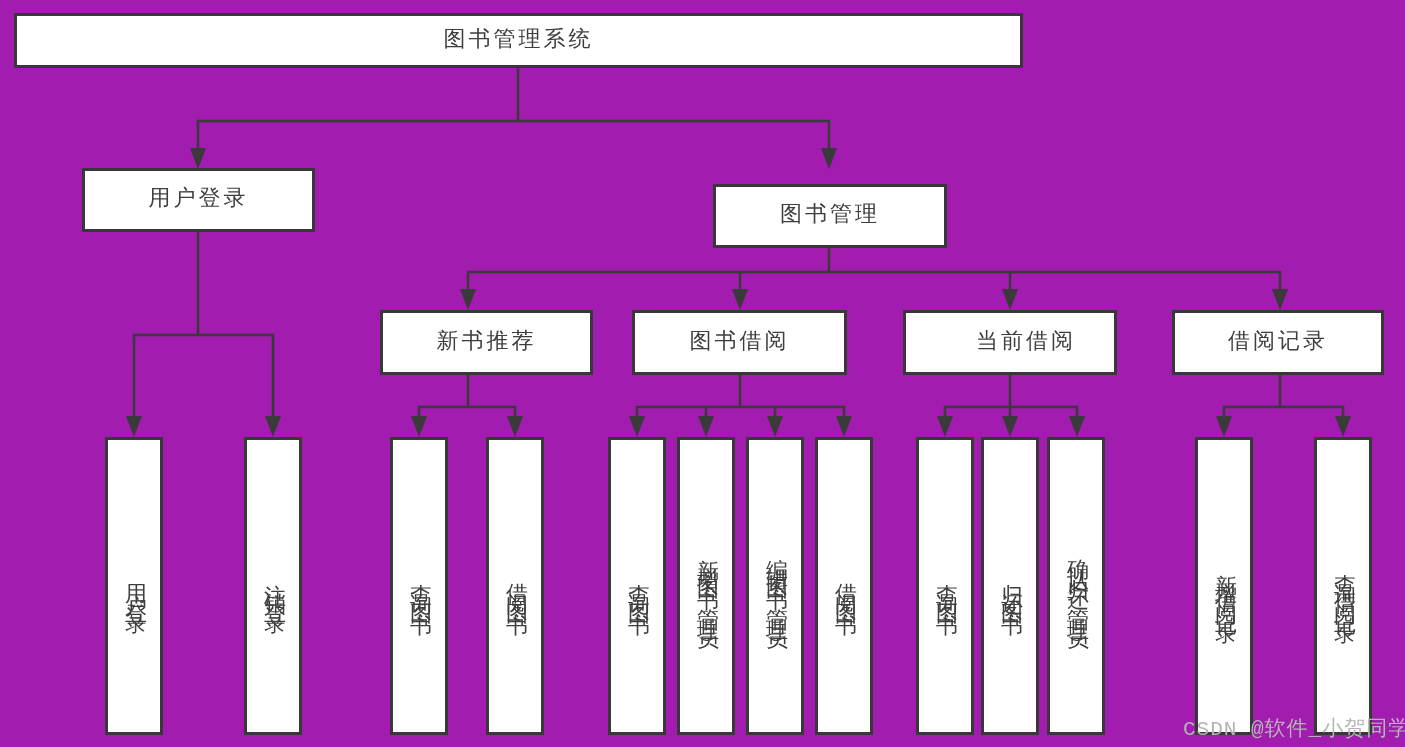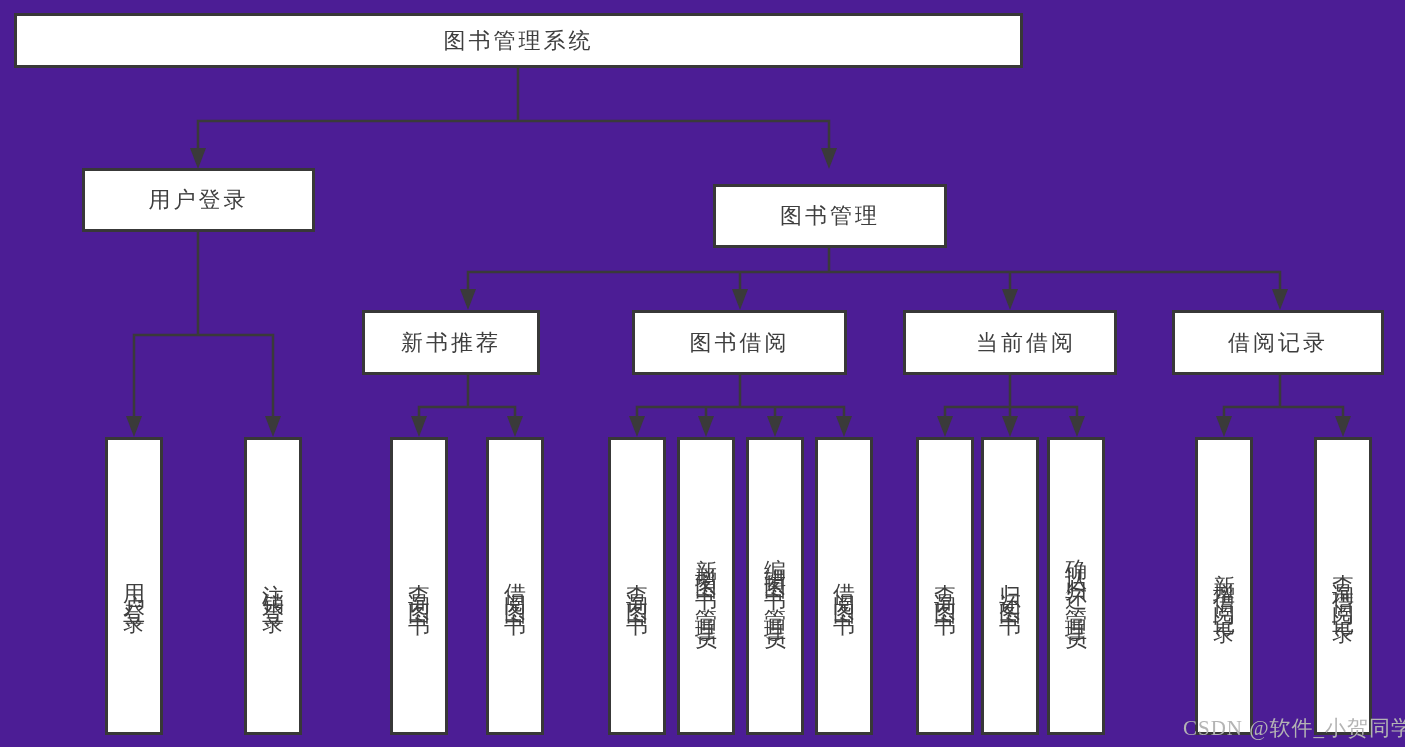--- a/index.html
+++ b/index.html
@@ -1,22 +1,22 @@
 <!DOCTYPE html>
 <html><head>
 <meta charset="utf-8">
 <style>
   html, body { margin: 0; padding: 0; background: #ffffff; }
   #canvas {
     position: relative;
     width: 1405px;
     height: 747px;
-    background: #4c1d95;
+    background: #a21caf;
     overflow: hidden;
-    font-family: Liberation Serif, serif;
+    font-family: Liberation Mono, monospace;
   }
   #connectors {
     position: absolute;
     left: 0; top: 0;
     width: 1405px; height: 747px;
     z-index: 1;
   }
   .node {
     position: absolute;
     box-sizing: border-box;
@@ -107,21 +107,21 @@
     <span class="lbl">图书管理系统</span>
   </div>
 
   <div class="node" style="left:82px; top:168px; width:233px; height:64px;">
     <span class="lbl">用户登录</span>
   </div>
   <div class="node" style="left:713px; top:168px; width:234px; height:64px;margin-top:16px;">
     <span class="lbl">图书管理</span>
   </div>
 
-  <div class="node" style="left:362px; top:310px; width:178px; height:65px;">
+  <div class="node" style="left:380px; top:310px; width:213px; height:65px;">
     <span class="lbl">新书推荐</span>
   </div>
   <div class="node" style="left:632px; top:310px; width:215px; height:65px;">
     <span class="lbl">图书借阅</span>
   </div>
   <div class="node" style="left:903px; top:310px; width:214px; height:65px;padding-left:32px;">
     <span class="lbl">当前借阅</span>
   </div>
   <div class="node" style="left:1172px; top:310px; width:212px; height:65px;text-align:center;">
     <span class="lbl">借阅记录</span>

